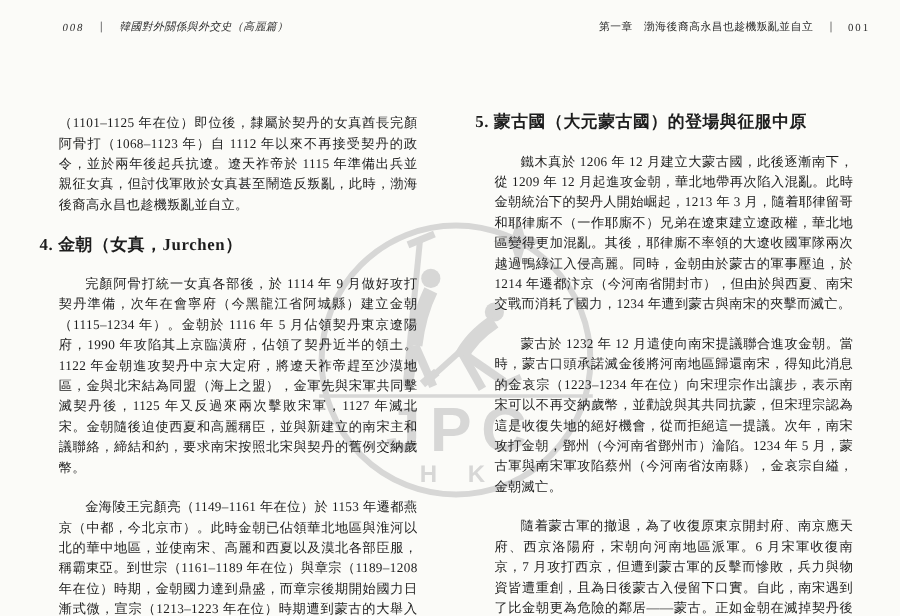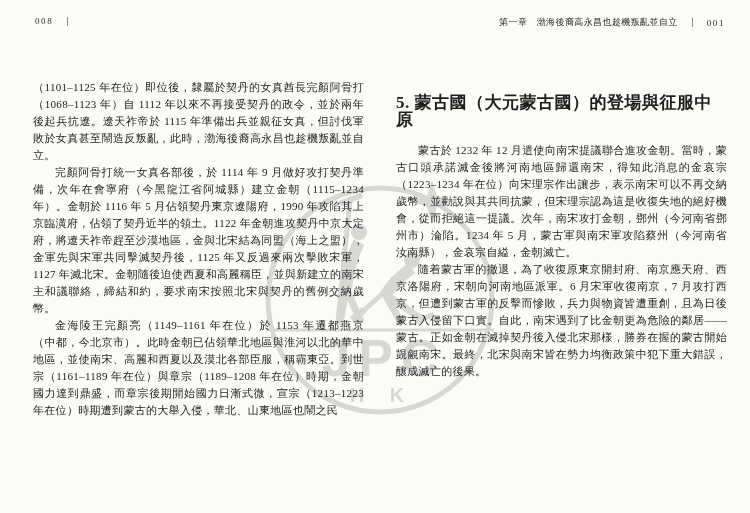--- a/index.html
+++ b/index.html
@@ -17,48 +17,48 @@
     position:absolute; top:16px;
     display:flex; align-items:center;
     font-size:9px; color:#2a2a2a; letter-spacing:.4px;
     white-space:nowrap;
   }
   .running-header .pageno { letter-spacing:1.6px; font-size:9px; }
   .header-divider {
     display:inline-block; width:1px; height:9px;
     background:#8a8a8a; margin:0 14px;
   }
-  #hdr-left  { left:35px; }
+  #hdr-left  { left:52px;font-style:italic; }
   #hdr-right { right:25px; }
 
   
   .watermark {
     position:absolute; left:260px; top:180px;
     width:240px; height:240px; z-index:0;
   }
 
   
   .text-col {
     position:absolute; top:79px; width:331px; z-index:1;
   }
   #col-left  { left:33px; }
   #col-right { left:396px; }
 
   .text-col p {
-    margin:0;
+    margin:16px;
     font-size:11px;
     line-height:17px;
     letter-spacing:.3px;
     text-align:justify;
     text-justify:inter-ideograph;
   }
   .text-col p.indent { text-indent:2em; }
 
   .section-heading {
-    font-size:17px;
+    font-size:14px;
     font-weight:bold;
     letter-spacing:.5px;
     margin:15px 0 14px 0;
     line-height:17px;
   }
 </style>
 </head>
 <body>
 
 <div class="spread">
@@ -89,34 +89,37 @@
 
       <path d="M172,0 L177,16 L193,21 L177,27 L172,44 L167,27 L151,21 L167,16 Z" fill="#cbcbcb" stroke="none"></path>
       <text x="124" y="196" text-anchor="middle" fill="#cbcbcb" stroke="none" font-family="Liberation Sans, sans-serif" font-weight="bold" font-size="52" letter-spacing="8">JPC</text>
       <text x="122" y="222" text-anchor="middle" fill="#cbcbcb" stroke="none" font-family="Liberation Sans, sans-serif" font-weight="bold" font-size="20" letter-spacing="10">H K</text>
     </g>
   </svg>
 
   <div class="running-header" id="hdr-left">
     <span class="pageno">008</span>
     <span class="header-divider"></span>
+    <span>韓國對外關係與外交史（高麗篇）</span>
   </div>
 
   <div class="running-header" id="hdr-right">
     <span>第一章　渤海後裔高永昌也趁機叛亂並自立</span>
     <span class="header-divider"></span>
     <span class="pageno">001</span>
   </div>
 
   <div class="text-col" id="col-left">
     <p>（1101–1125 年在位）即位後，隸屬於契丹的女真酋長完顏阿骨打（1068–1123 年）自 1112 年以來不再接受契丹的政令，並於兩年後起兵抗遼。遼天祚帝於 1115 年準備出兵並親征女真，但討伐軍敗於女真甚至鬧造反叛亂，此時，渤海後裔高永昌也趁機叛亂並自立。</p>
+    <div class="section-heading">4. 金朝（女真，Jurchen）</div>
     <p class="indent">完顏阿骨打統一女真各部後，於 1114 年 9 月做好攻打契丹準備，次年在會寧府（今黑龍江省阿城縣）建立金朝（1115–1234 年）。金朝於 1116 年 5 月佔領契丹東京遼陽府，1990 年攻陷其上京臨潢府，佔領了契丹近半的領土。1122 年金朝進攻契丹中京大定府，將遼天祚帝趕至沙漠地區，金與北宋結為同盟（海上之盟），金軍先與宋軍共同擊滅契丹後，1125 年又反過來兩次擊敗宋軍，1127 年滅北宋。金朝隨後迫使西夏和高麗稱臣，並與新建立的南宋主和議聯絡，締結和約，要求南宋按照北宋與契丹的舊例交納歲幣。</p>
     <p class="indent">金海陵王完顏亮（1149–1161 年在位）於 1153 年遷都燕京（中都，今北京市）。此時金朝已佔領華北地區與淮河以北的華中地區，並使南宋、高麗和西夏以及漠北各部臣服，稱霸東亞。到世宗（1161–1189 年在位）與章宗（1189–1208 年在位）時期，金朝國力達到鼎盛，而章宗後期開始國力日漸式微，宣宗（1213–1223 年在位）時期遭到蒙古的大舉入侵，華北、山東地區也鬧之民</p>
   </div>
 
   <div class="text-col" id="col-right">
     <div class="section-heading">5. 蒙古國（大元蒙古國）的登場與征服中原</div>
+    <p class="indent">鐵木真於 1206 年 12 月建立大蒙古國，此後逐漸南下，從 1209 年 12 月起進攻金朝，華北地帶再次陷入混亂。此時金朝統治下的契丹人開始崛起，1213 年 3 月，隨着耶律留哥和耶律廝不（一作耶廝不）兄弟在遼東建立遼政權，華北地區變得更加混亂。其後，耶律廝不率領的大遼收國軍隊兩次越過鴨綠江入侵高麗。同時，金朝由於蒙古的軍事壓迫，於 1214 年遷都汴京（今河南省開封市），但由於與西夏、南宋交戰而消耗了國力，1234 年遭到蒙古與南宋的夾擊而滅亡。</p>
     <p class="indent">蒙古於 1232 年 12 月遣使向南宋提議聯合進攻金朝。當時，蒙古口頭承諾滅金後將河南地區歸還南宋，得知此消息的金哀宗（1223–1234 年在位）向宋理宗作出讓步，表示南宋可以不再交納歲幣，並勸說與其共同抗蒙，但宋理宗認為這是收復失地的絕好機會，從而拒絕這一提議。次年，南宋攻打金朝，鄧州（今河南省鄧州市）淪陷。1234 年 5 月，蒙古軍與南宋軍攻陷蔡州（今河南省汝南縣），金哀宗自縊，金朝滅亡。</p>
     <p class="indent">隨着蒙古軍的撤退，為了收復原東京開封府、南京應天府、西京洛陽府，宋朝向河南地區派軍。6 月宋軍收復南京，7 月攻打西京，但遭到蒙古軍的反擊而慘敗，兵力與物資皆遭重創，且為日後蒙古入侵留下口實。自此，南宋遇到了比金朝更為危險的鄰居——蒙古。正如金朝在滅掉契丹後入侵北宋那樣，勝券在握的蒙古開始覬覦南宋。最終，北宋與南宋皆在勢力均衡政策中犯下重大錯誤，釀成滅亡的後果。</p>
 
   </div>
 
 </div>
 
 </body></html>

